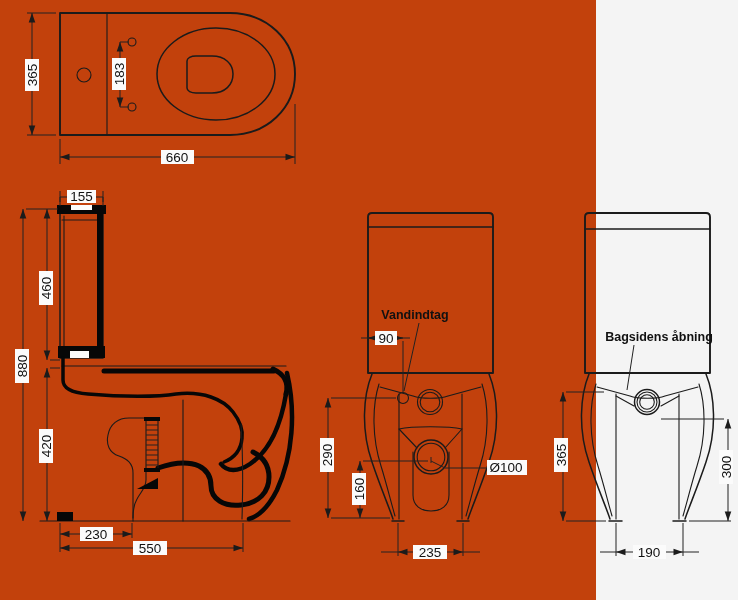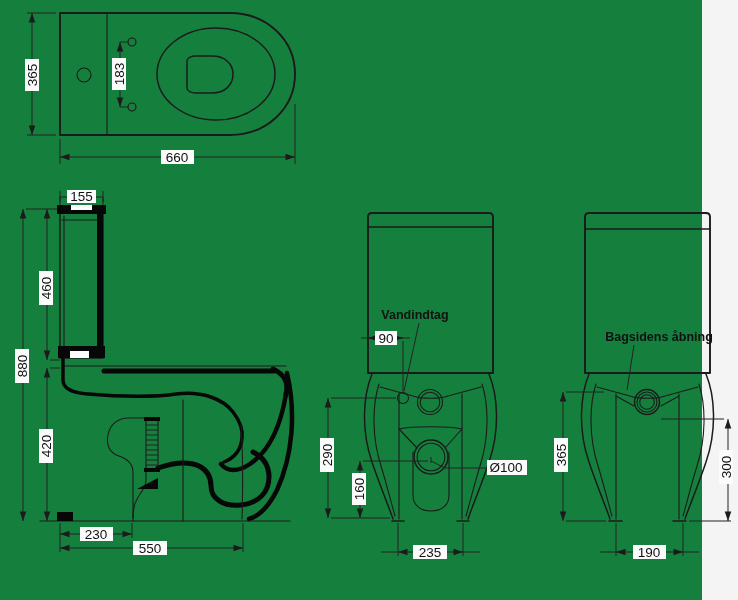--- a/index.html
+++ b/index.html
@@ -1,16 +1,16 @@
 <!DOCTYPE html>
 <html><head>
 <meta charset="utf-8">
 <style>
   html,body{margin:0;padding:0;background:#f4f4f4;}
-  .stage{position:relative;width:702px;height:600px;background:#15803d;font-family:"Liberation Sans",sans-serif;}
+  .stage{position:relative;width:596px;height:600px;background:#c2410c;font-family:"Liberation Sans",sans-serif;}
   svg{display:block;}
   .ol  {fill:none;stroke:#1b1b1b;stroke-width:1.5;stroke-linecap:round;stroke-linejoin:round;}
   .ol2 {fill:none;stroke:#1b1b1b;stroke-width:1.9;stroke-linecap:round;stroke-linejoin:round;}
   .thn {fill:none;stroke:#1b1b1b;stroke-width:1.1;stroke-linecap:round;stroke-linejoin:round;}
   .thk {fill:none;stroke:#070707;stroke-linecap:round;stroke-linejoin:round;}
   .blk {fill:#070707;stroke:none;}
   .dim {fill:none;stroke:#222;stroke-width:1;}
   .bgpad{fill:#fbfbfb;stroke:none;}
   .dimtxt{font-family:"Liberation Sans",sans-serif;font-size:13.5px;fill:#111;text-anchor:middle;}
   .lbl{font-family:"Liberation Sans",sans-serif;font-size:12.5px;font-weight:600;fill:#111;text-anchor:middle;}

